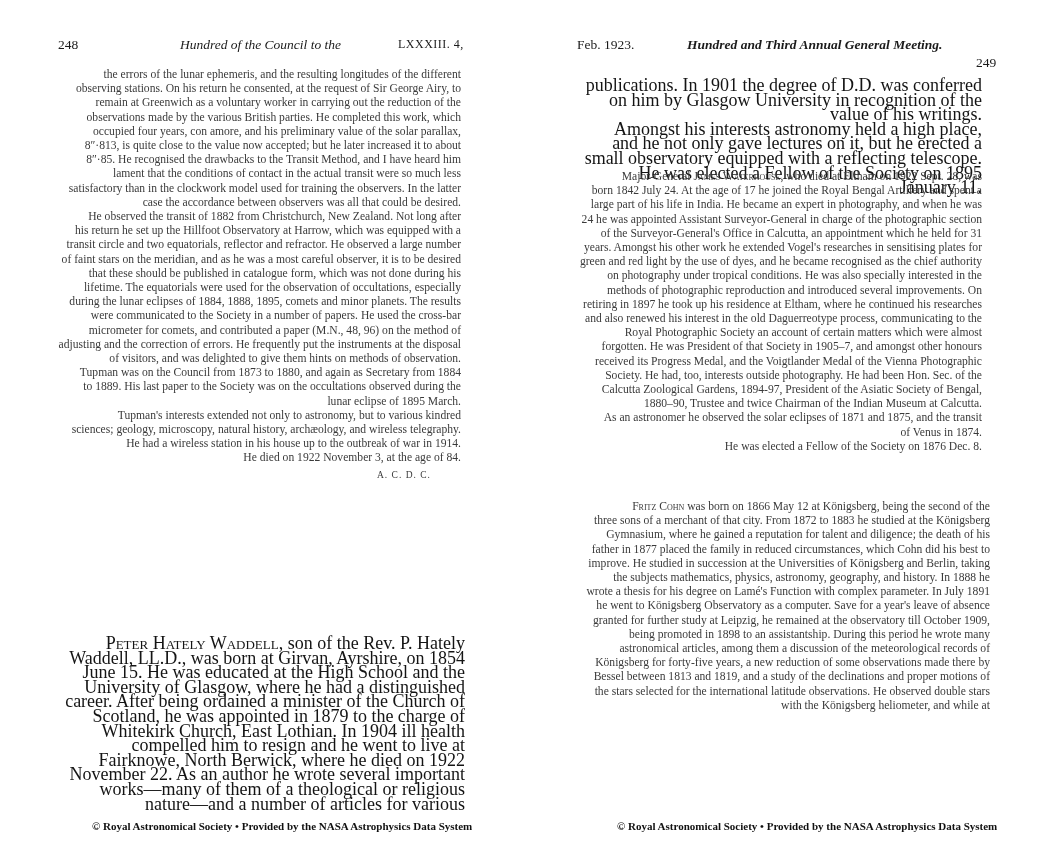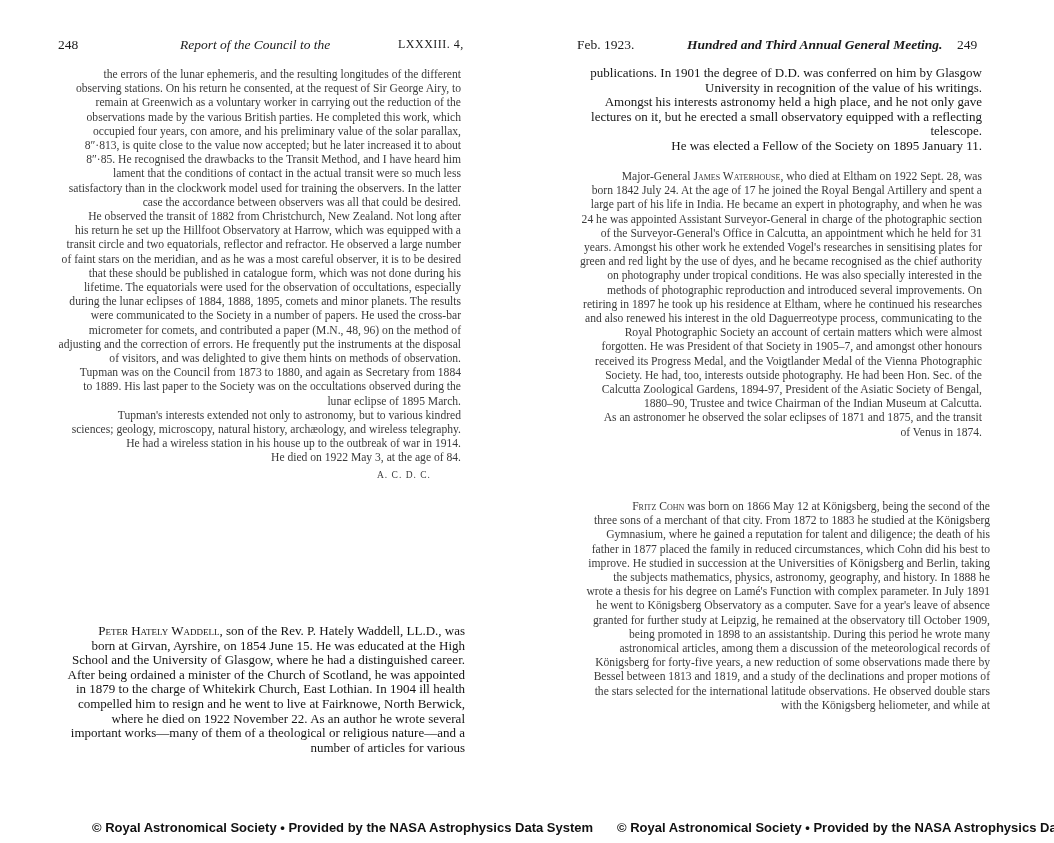--- a/index.html
+++ b/index.html
@@ -7,64 +7,65 @@
          font-family: "DejaVu Serif", "Liberation Serif", serif; color: #2a2a2a; }
   .page { position: absolute; top: 0; height: 720px; }
   #page-left { left: 0; width: 527px; }
   #page-right { left: 527px; width: 527px; }
   .running-head { position: absolute; top: 37px; font-size: 13.5px; color: #1a1a1a;
                   font-family: "Liberation Serif", serif; }
   .text-block { position: absolute; font-family: "Liberation Serif", serif;
                 font-size: 11.6px; line-height: 14.2px; text-align: justify; color: #3a3a3a; }
   .text-block p { margin: 0; text-indent: 0; text-align: right; }
   .text-block p.ind { text-indent: 22px; }
-  .bold-block { color: #141414; font-size: 13px; line-height: 14.6px; }
+  .bold-block { color: #141414; font-size: 18px; line-height: 14.6px; margin-top: 12px; }
   .sc { font-variant: small-caps; }
   .signature { text-align: right; padding-right: 30px; font-size: 9.5px; letter-spacing: 1px; margin-top: 2px !important; }
-  .footer { position: absolute; top: 820px; font-family: Liberation Sans, sans-serif;
-            font-weight: bold; font-size: 13px; color: #111; white-space: nowrap; }
+  .footer { position: absolute; top: 820px; font-family: Liberation Serif, serif;
+            font-weight: bold; font-size: 11px; color: #111; white-space: nowrap; }
 </style>
 </head>
 <body>
 
 <div class="page" id="page-left">
   <div class="running-head" style="left:58px;">248</div>
-  <div class="running-head" style="left:180px; font-style:italic;">Report of the Council to the</div>
+  <div class="running-head" style="left:180px; font-style:italic;">Hundred of the Council to the</div>
   <div class="running-head" style="left:398px; font-variant:small-caps; font-size:12px; letter-spacing:0.5px;">LXXXIII. 4,</div>
 
   <div class="text-block" style="left:57px; top:68px; width:404px;">
     <p>the errors of the lunar ephemeris, and the resulting longitudes of the different observing stations. On his return he consented, at the request of Sir George Airy, to remain at Greenwich as a voluntary worker in carrying out the reduction of the observations made by the various British parties. He completed this work, which occupied four years, con amore, and his preliminary value of the solar parallax, 8″·813, is quite close to the value now accepted; but he later increased it to about 8″·85. He recognised the drawbacks to the Transit Method, and I have heard him lament that the conditions of contact in the actual transit were so much less satisfactory than in the clockwork model used for training the observers. In the latter case the accordance between observers was all that could be desired.</p>
     <p class="ind">He observed the transit of 1882 from Christchurch, New Zealand. Not long after his return he set up the Hillfoot Observatory at Harrow, which was equipped with a transit circle and two equatorials, reflector and refractor. He observed a large number of faint stars on the meridian, and as he was a most careful observer, it is to be desired that these should be published in catalogue form, which was not done during his lifetime. The equatorials were used for the observation of occultations, especially during the lunar eclipses of 1884, 1888, 1895, comets and minor planets. The results were communicated to the Society in a number of papers. He used the cross-bar micrometer for comets, and contributed a paper (M.N., 48, 96) on the method of adjusting and the correction of errors. He frequently put the instruments at the disposal of visitors, and was delighted to give them hints on methods of observation.</p>
     <p class="ind">Tupman was on the Council from 1873 to 1880, and again as Secretary from 1884 to 1889. His last paper to the Society was on the occultations observed during the lunar eclipse of 1895 March.</p>
     <p class="ind">Tupman's interests extended not only to astronomy, but to various kindred sciences; geology, microscopy, natural history, archæology, and wireless telegraphy. He had a wireless station in his house up to the outbreak of war in 1914.</p>
-    <p class="ind">He died on 1922 May 3, at the age of 84.</p>
+    <p class="ind">He died on 1922 November 3, at the age of 84.</p>
     <p class="signature">A. C. D. C.</p>
   </div>
 
   <div class="text-block bold-block" style="left:61px; top:624px; width:404px;">
     <p class="ind"><span class="sc">Peter Hately Waddell</span><span>, son of the Rev. P. Hately Waddell, LL.D., was born at Girvan, Ayrshire, on 1854 June 15. He was educated at the High School and the University of Glasgow, where he had a distinguished career. After being ordained a minister of the Church of Scotland, he was appointed in 1879 to the charge of Whitekirk Church, East Lothian. In 1904 ill health compelled him to resign and he went to live at Fairknowe, North Berwick, where he died on 1922 November 22. As an author he wrote several important works—many of them of a theological or religious nature—and a number of articles for various</span></p>
   </div>
 
   <div class="footer" style="left:92px;">© Royal Astronomical Society • Provided by the NASA Astrophysics Data System</div>
 </div>
 
 <div class="page" id="page-right">
   <div class="running-head" style="left:50px;">Feb. 1923.</div>
   <div class="running-head" style="left:130px; font-style:italic; font-weight:bold;margin-left:30px;">Hundred and Third Annual General Meeting.</div>
-  <div class="running-head" style="left:430px;">249</div>
+  <div class="running-head" style="left:449px;margin-top:18px;">249</div>
 
   <div class="text-block bold-block" style="left:51px; top:66px; width:404px;">
     <p>publications. In 1901 the degree of D.D. was conferred on him by Glasgow University in recognition of the value of his writings.</p>
     <p class="ind">Amongst his interests astronomy held a high place, and he not only gave lectures on it, but he erected a small observatory equipped with a reflecting telescope.</p>
     <p class="ind">He was elected a Fellow of the Society on 1895 January 11.</p>
   </div>
 
   <div class="text-block" style="left:51px; top:170px; width:404px;">
     <p class="ind"><span>Major-General </span><span class="sc">James Waterhouse</span><span>, who died at Eltham on 1922 Sept. 28, was born 1842 July 24. At the age of 17 he joined the Royal Bengal Artillery and spent a large part of his life in India. He became an expert in photography, and when he was 24 he was appointed Assistant Surveyor-General in charge of the photographic section of the Surveyor-General's Office in Calcutta, an appointment which he held for 31 years. Amongst his other work he extended Vogel's researches in sensitising plates for green and red light by the use of dyes, and he became recognised as the chief authority on photography under tropical conditions. He was also specially interested in the methods of photographic reproduction and introduced several improvements. On retiring in 1897 he took up his residence at Eltham, where he continued his researches and also renewed his interest in the old Daguerreotype process, communicating to the Royal Photographic Society an account of certain matters which were almost forgotten. He was President of that Society in 1905–7, and amongst other honours received its Progress Medal, and the Voigtlander Medal of the Vienna Photographic Society. He had, too, interests outside photography. He had been Hon. Sec. of the Calcutta Zoological Gardens, 1894-97, President of the Asiatic Society of Bengal, 1880–90, Trustee and twice Chairman of the Indian Museum at Calcutta.</span></p>
     <p class="ind">As an astronomer he observed the solar eclipses of 1871 and 1875, and the transit of Venus in 1874.</p>
+    <p class="ind">He was elected a Fellow of the Society on 1876 Dec. 8.</p>
   </div>
 
   <div class="text-block" style="left:51px; top:500px; width:404px;margin-left:8px;">
     <p class="ind"><span class="sc">Fritz Cohn</span><span> was born on 1866 May 12 at Königsberg, being the second of the three sons of a merchant of that city. From 1872 to 1883 he studied at the Königsberg Gymnasium, where he gained a reputation for talent and diligence; the death of his father in 1877 placed the family in reduced circumstances, which Cohn did his best to improve. He studied in succession at the Universities of Königsberg and Berlin, taking the subjects mathematics, physics, astronomy, geography, and history. In 1888 he wrote a thesis for his degree on Lamé's Function with complex parameter. In July 1891 he went to Königsberg Observatory as a computer. Save for a year's leave of absence granted for further study at Leipzig, he remained at the observatory till October 1909, being promoted in 1898 to an assistantship. During this period he wrote many astronomical articles, among them a discussion of the meteorological records of Königsberg for forty-five years, a new reduction of some observations made there by Bessel between 1813 and 1819, and a study of the declinations and proper motions of the stars selected for the international latitude observations. He observed double stars with the Königsberg heliometer, and while at</span></p>
   </div>
 
   <div class="footer" style="left:90px;">© Royal Astronomical Society • Provided by the NASA Astrophysics Data System</div>
 </div>
 
 </body></html>

